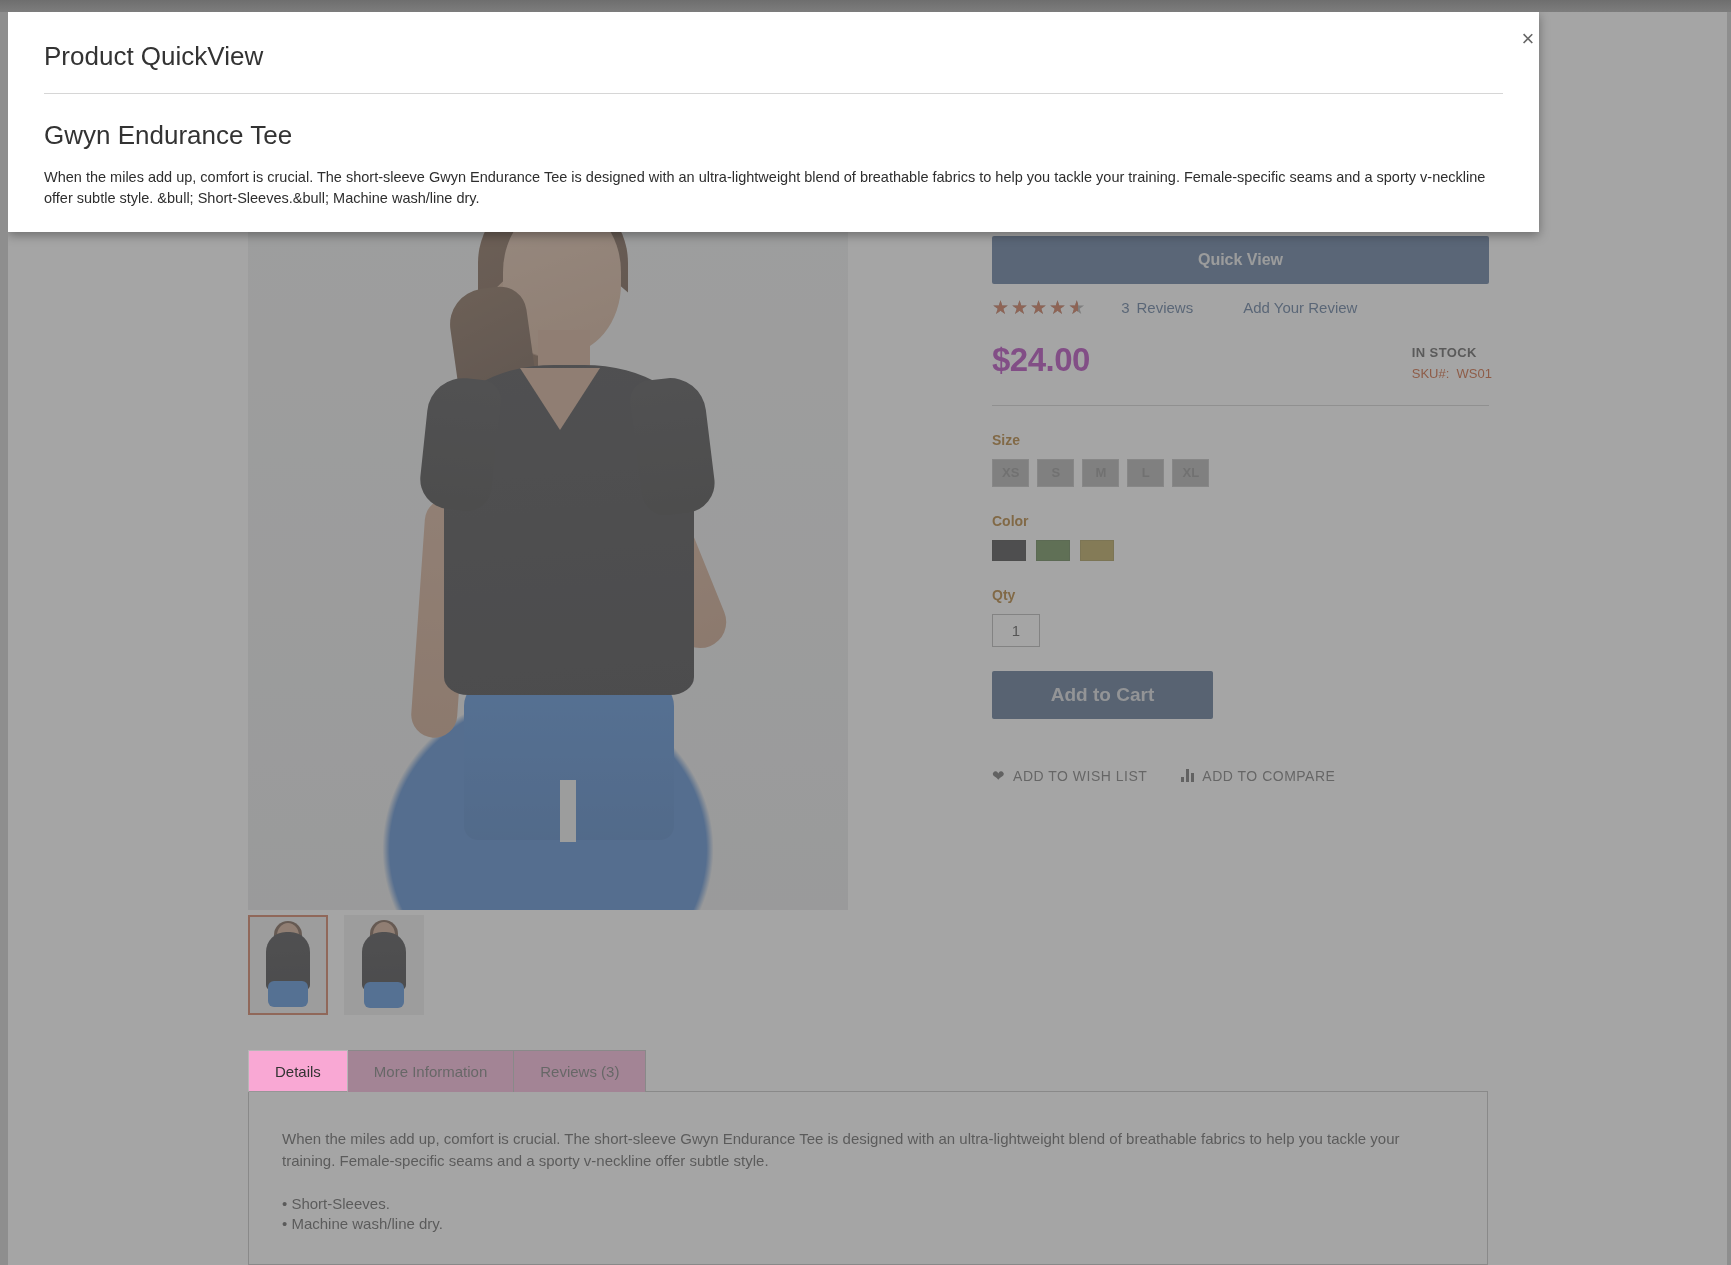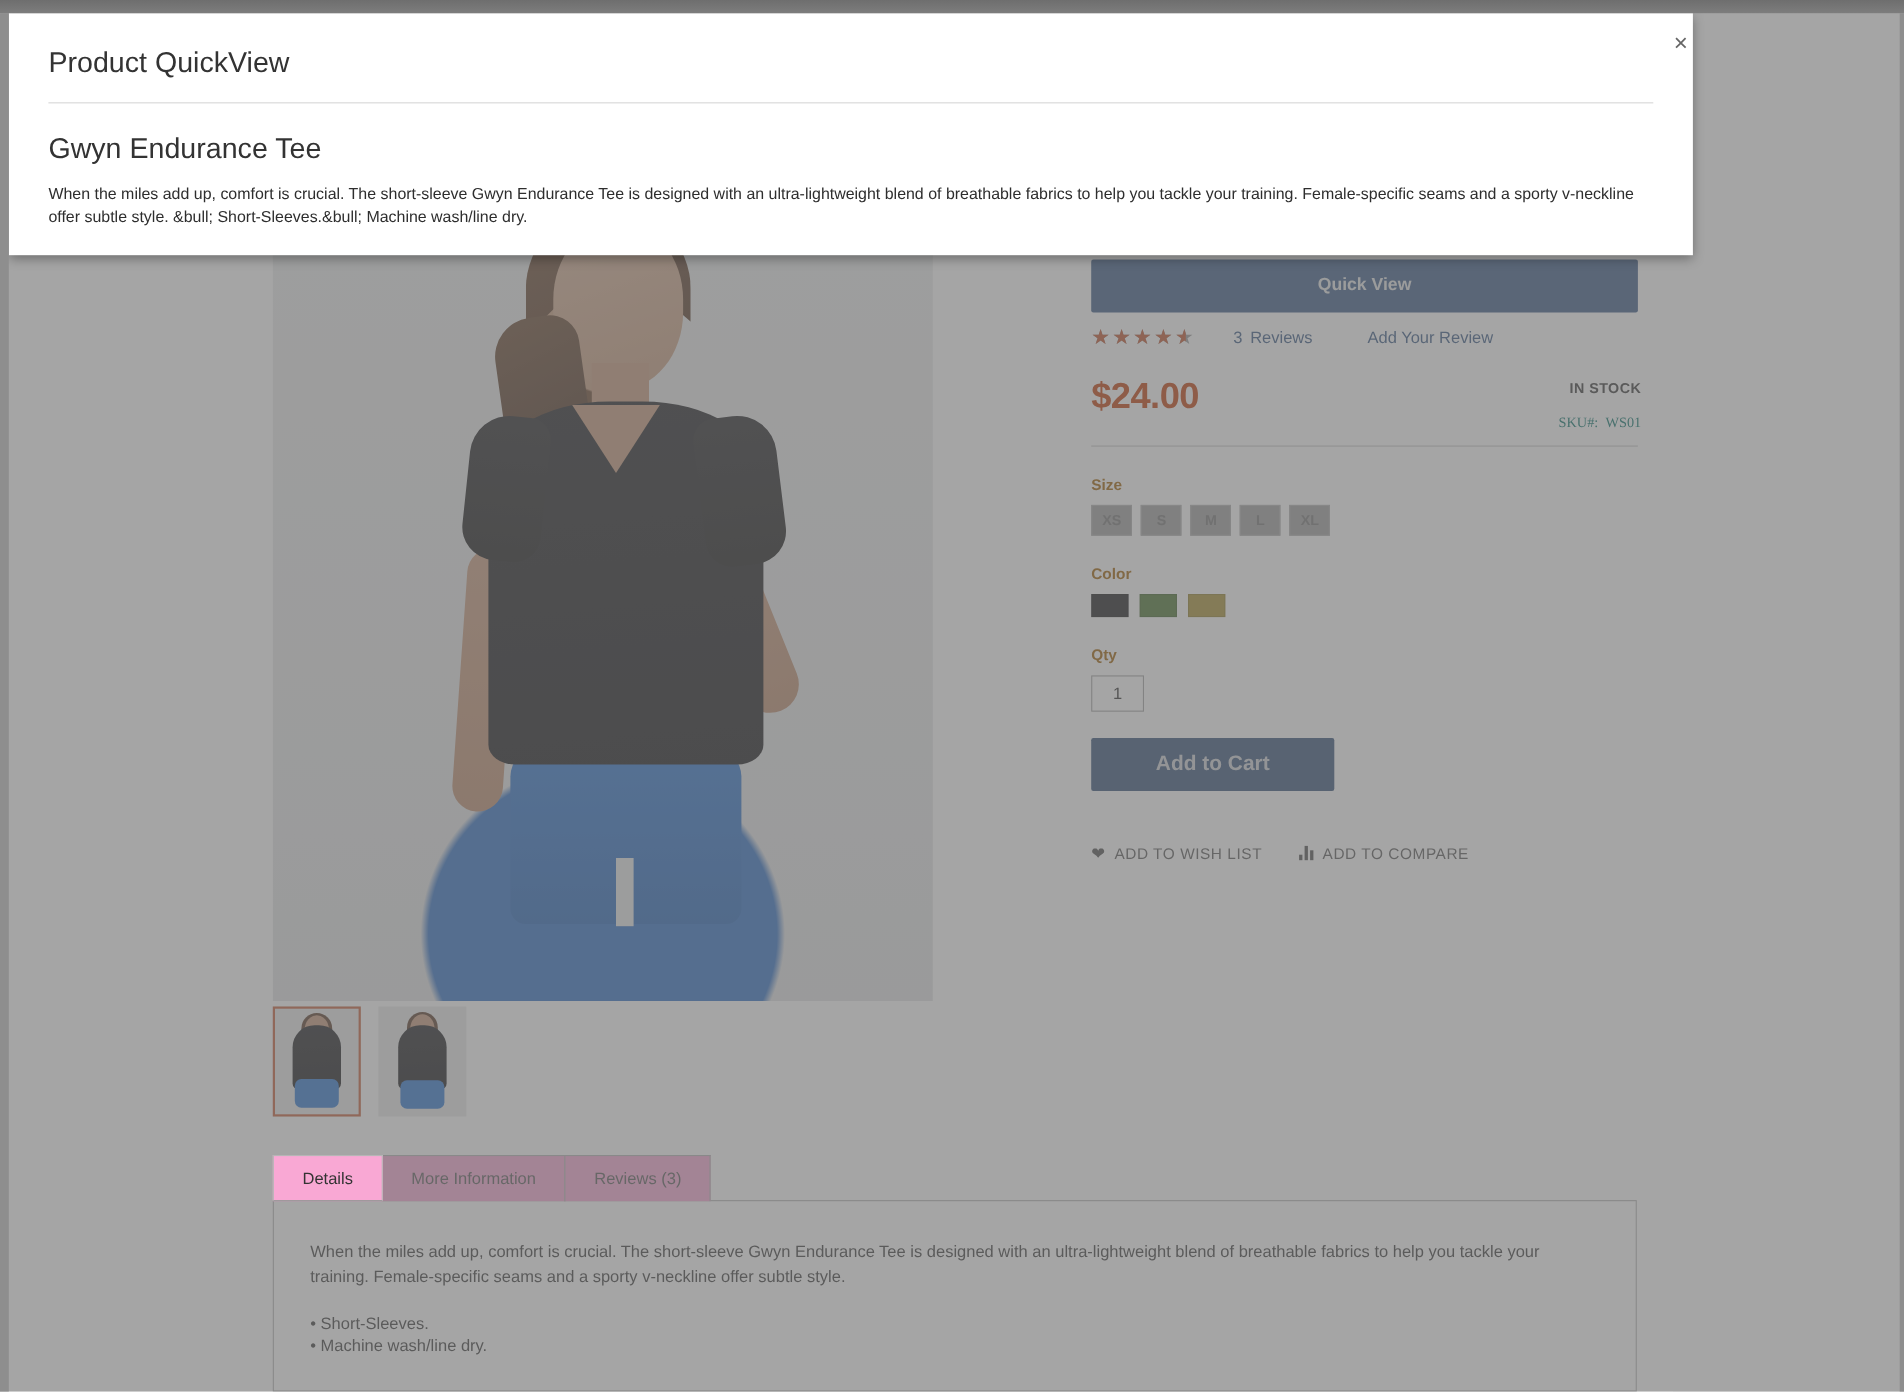--- a/index.html
+++ b/index.html
@@ -182,24 +182,24 @@
     position: absolute; left: 0; top: 0;
     color: #c2552f; overflow: hidden; white-space: nowrap;
     width: 90%;
   }
   .reviews-link { margin-left: 34px; font-size: 15px; color: #3a5b86; cursor: pointer; }
   .reviews-link .rv-count { margin-right: 7px; }
   .addreview-link { margin-left: 50px; font-size: 15px; color: #3a5b86; cursor: pointer; }
 
   .price-block { margin-top: 22px; position: relative; }
   .as-low { font-size: 19px; color: #575757; }
-  .price { font-size: 33px; font-weight: bold; color: #c2410c; margin-top: 6px; letter-spacing: -0.5px; }
-  .stock-box { position: absolute; right: 0; top: 4px; text-align: right; }
+  .price { font-size: 33px; font-weight: bold; color: #a21caf; margin-top: 6px; letter-spacing: -0.5px; }
+  .stock-box { position: absolute; right: 0; top: 4px; text-align: left; }
   .in-stock { font-size: 13px; font-weight: bold; color: #3a3a3a; letter-spacing: .4px; }
-  .sku { font-size: 13px; color: #0f766e; margin-top: 16px; font-family: Liberation Serif, serif; }
+  .sku { font-size: 13px; color: #c2410c; margin-top: 6px; }
   .sku .sku-lbl { font-weight: normal; }
 
   .divider { height: 1px; background: #c9c9c9; margin: 26px 0 0 0; width: 497px; }
 
   .opt-label { font-size: 14px; font-weight: bold; color: #a16207; margin-top: 26px; }
   .size-row { display: flex; gap: 8px; margin-top: 11px; }
   .size-sw {
     min-width: 37px; height: 28px; padding: 0 9px;
     border: 1px solid #b0b0b0; background: #9d9d9d;
     display: flex; align-items: center; justify-content: center;

